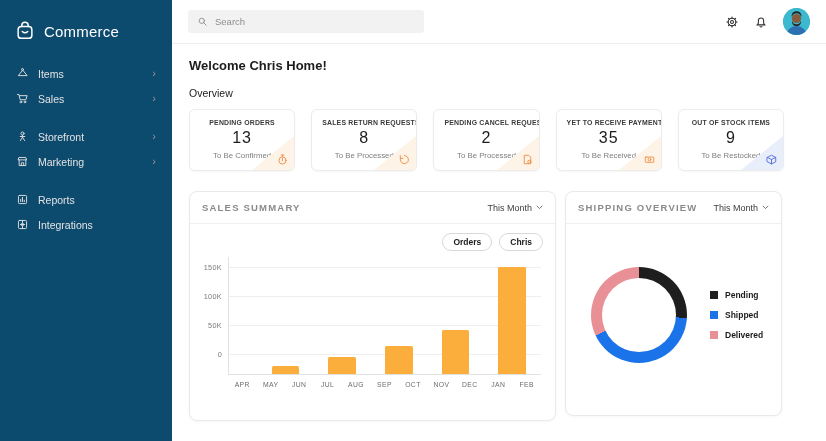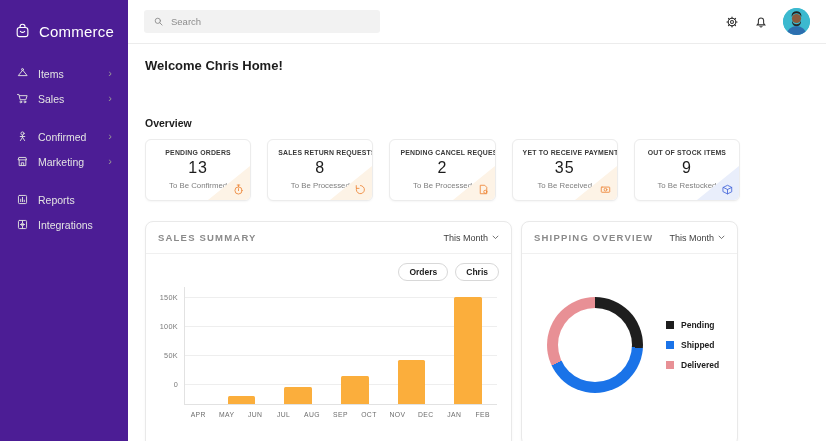--- a/index.html
+++ b/index.html
@@ -1,20 +1,20 @@
 <!DOCTYPE html>
 <html><head>
 <meta charset="utf-8">
 <style>
   html,body{margin:0;padding:0;background:#fff;}
   body{width:826px;height:441px;overflow:hidden;font-family:"Liberation Sans",sans-serif;-webkit-font-smoothing:antialiased;}
   .app{display:flex;width:826px;height:441px;}
 
   
-  .sidebar{width:128px;flex-shrink:0;background:#4c1d95;color:#fff;box-sizing:border-box;padding-top:12px;}
+  .sidebar{width:172px;flex-shrink:0;background:#0c4a6e;color:#fff;box-sizing:border-box;padding-top:12px;}
   .logo{display:flex;align-items:center;gap:8px;padding:8px 14px 20px 14px;}
   .logo svg{width:22px;height:22px;stroke:#fff;fill:none;stroke-width:1.6;stroke-linecap:round;stroke-linejoin:round;}
   .logo-text{font-size:15px;color:#fff;letter-spacing:.2px;}
   .nav{padding:0 9px;}
   .nav-item{display:flex;align-items:center;gap:9px;padding:5px 7px;border-radius:4px;color:#e3e3e3;font-size:10.5px;margin-bottom:2px;cursor:pointer;}
   .nav-item.active{background:#4d4d4d;color:#fff;font-weight:bold;margin-bottom:9px;}
   .nav-item svg{width:13px;height:13px;stroke:#dcdcdc;fill:none;stroke-width:1.2;stroke-linecap:round;stroke-linejoin:round;flex-shrink:0;}
   .nav-item .chev{margin-left:auto;color:#979797;font-size:11px;line-height:1;}
   .nav-gap{height:13px;}
 
@@ -24,21 +24,21 @@
   .search{width:236px;height:23px;background:#f2f2f2;border-radius:3px;display:flex;align-items:center;gap:7px;padding:0 9px;box-sizing:border-box;cursor:text;}
   .search svg{width:11px;height:11px;stroke:#8b8b8b;fill:none;stroke-width:1.3;stroke-linecap:round;}
   .search-ph{font-size:9.5px;color:#8d8d8d;}
   .topbar-right{margin-left:auto;display:flex;align-items:center;gap:15px;}
   .icon-btn{cursor:pointer;display:flex;}
   .icon-btn svg{width:14px;height:14px;stroke:#2f2f2f;fill:none;stroke-width:1.2;stroke-linecap:round;}
   .avatar{width:27px;height:27px;border-radius:50%;overflow:hidden;cursor:pointer;flex-shrink:0;}
 
   .content{padding:12px 17px 0 17px;}
   .welcome{font-size:13px;font-weight:bold;color:#1c1c1c;margin:2px 0 0 0;}
-  .overview-label{font-size:10.5px;font-weight:bold;color:#1c1c1c;margin-top:44px;}
+  .overview-label{font-size:10.5px;font-weight:normal;color:#1c1c1c;margin-top:14px;}
 
   
   .cards{display:flex;gap:16px;margin-top:10px;width:595px;text-align:center;}
   .card{position:relative;flex:1;height:62px;border:1px solid #ececec;border-radius:6px;background:#fff;padding:9px 10px;box-sizing:border-box;overflow:hidden;box-shadow:0 1px 2px rgba(0,0,0,.04);cursor:pointer;}
   .card-title{font-size:6.9px;font-weight:bold;color:#3a3a3a;letter-spacing:.2px;white-space:nowrap;}
   .card-value{font-size:16px;color:#1c1c1c;margin-top:3px;letter-spacing:1px;}
   .card-sub{font-size:7.8px;color:#7e7e7e;margin-top:4px;}
   .card-corner{position:absolute;right:0;bottom:0;width:0;height:0;border-bottom:34px solid #fdf3e6;border-left:42px solid transparent;}
   .card-icon{position:absolute;right:5px;bottom:5px;width:13px;height:13px;}
   .card-icon svg{width:13px;height:13px;fill:none;stroke-width:1.1;stroke-linecap:round;stroke-linejoin:round;}
@@ -108,21 +108,21 @@
           <span class="chev">›</span>
         </div>
         <div class="nav-gap"></div>
         <div class="nav-item">
           <svg viewBox="0 0 16 16">
             <circle cx="8" cy="4.3" r="1.9"></circle>
             <path d="M8 6.4 V9"></path>
             <path d="M8 9 L5.4 13 M8 9 l2.6 4"></path>
             <path d="M5.2 8 h5.6"></path>
           </svg>
-          <span>Confirmed</span>
+          <span>Storefront</span>
           <span class="chev">›</span>
         </div>
         <div class="nav-item">
           <svg viewBox="0 0 16 16">
             <path d="M3 6 h10 l-1 -3 H4 Z"></path>
             <path d="M3.9 6 V13 h8.2 V6"></path>
             <path d="M6.5 13 V9.6 h3 V13"></path>
           </svg>
           <span>Marketing</span>
           <span class="chev">›</span>

